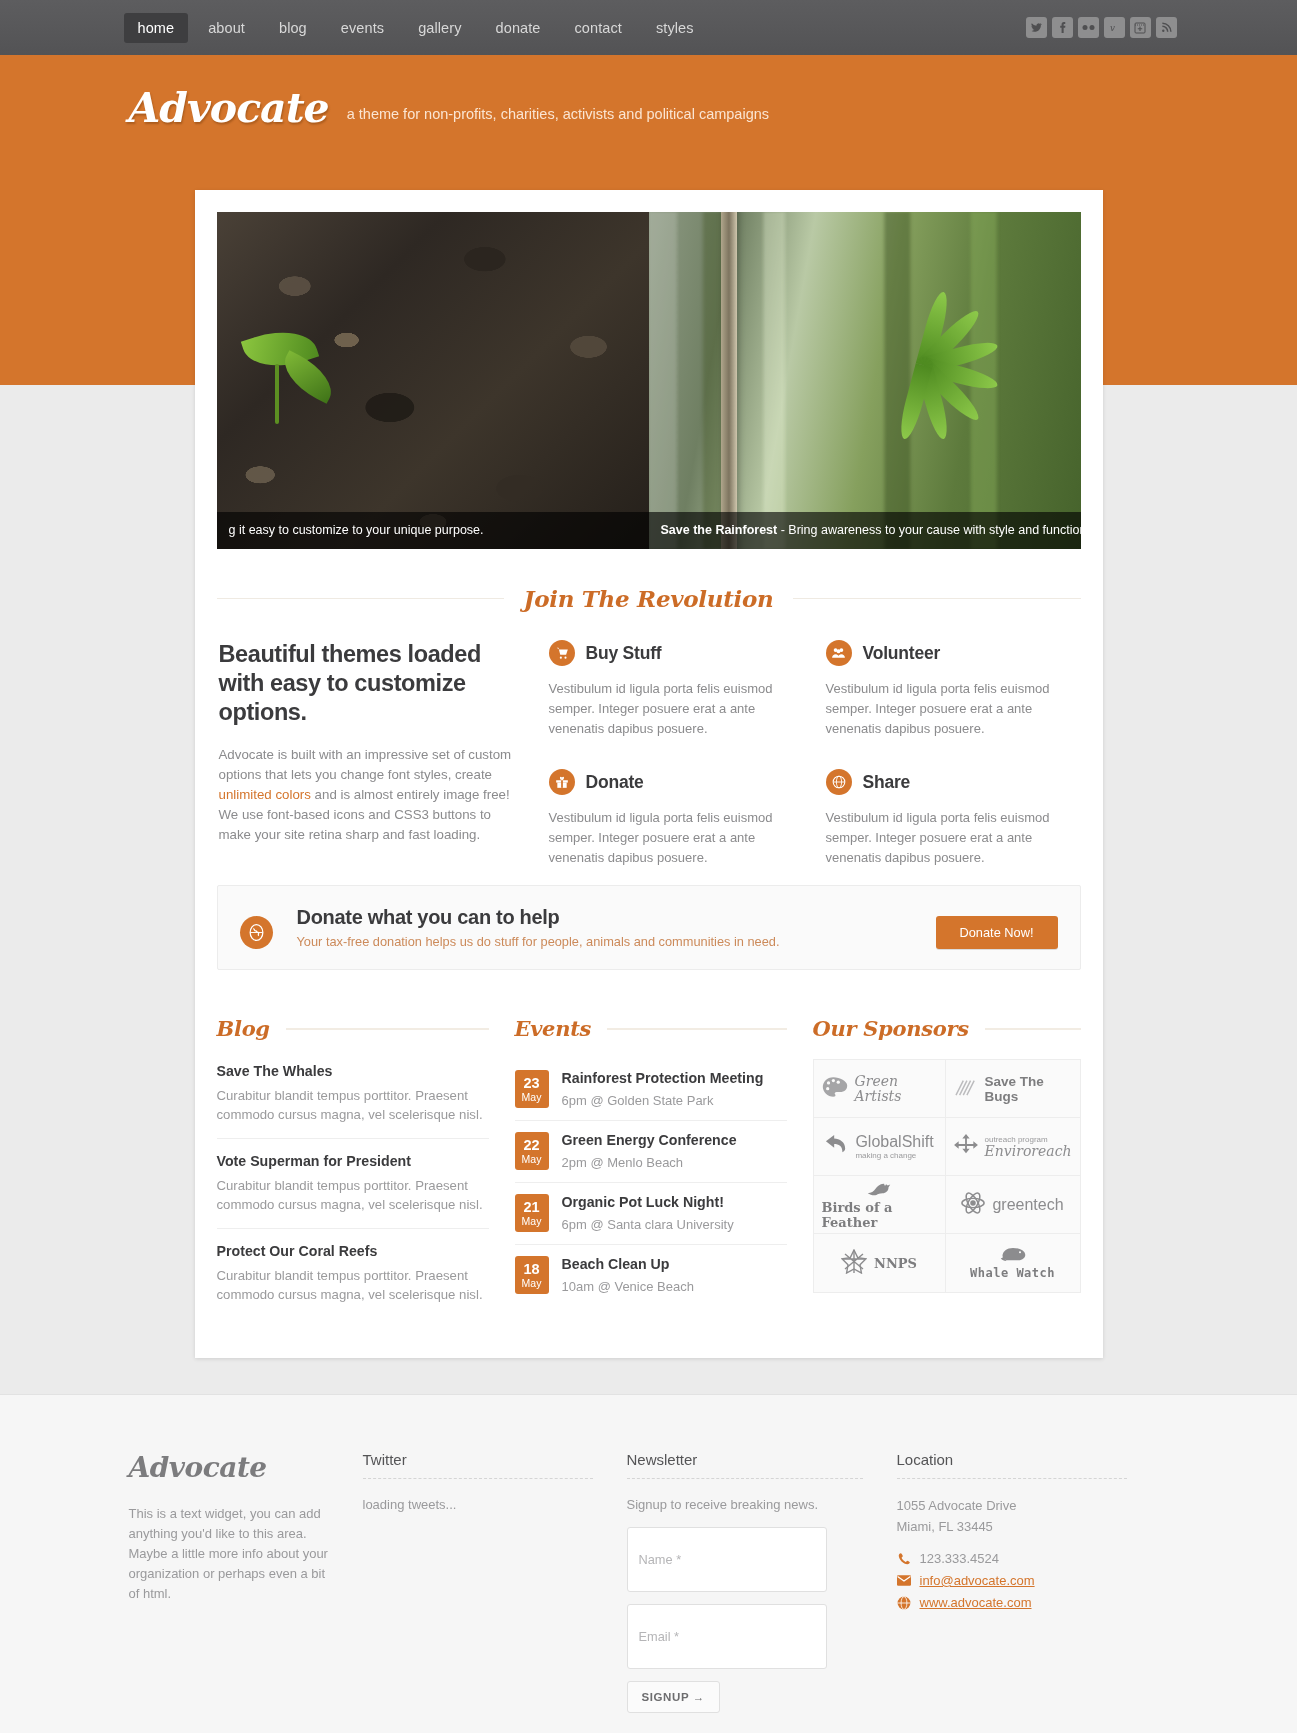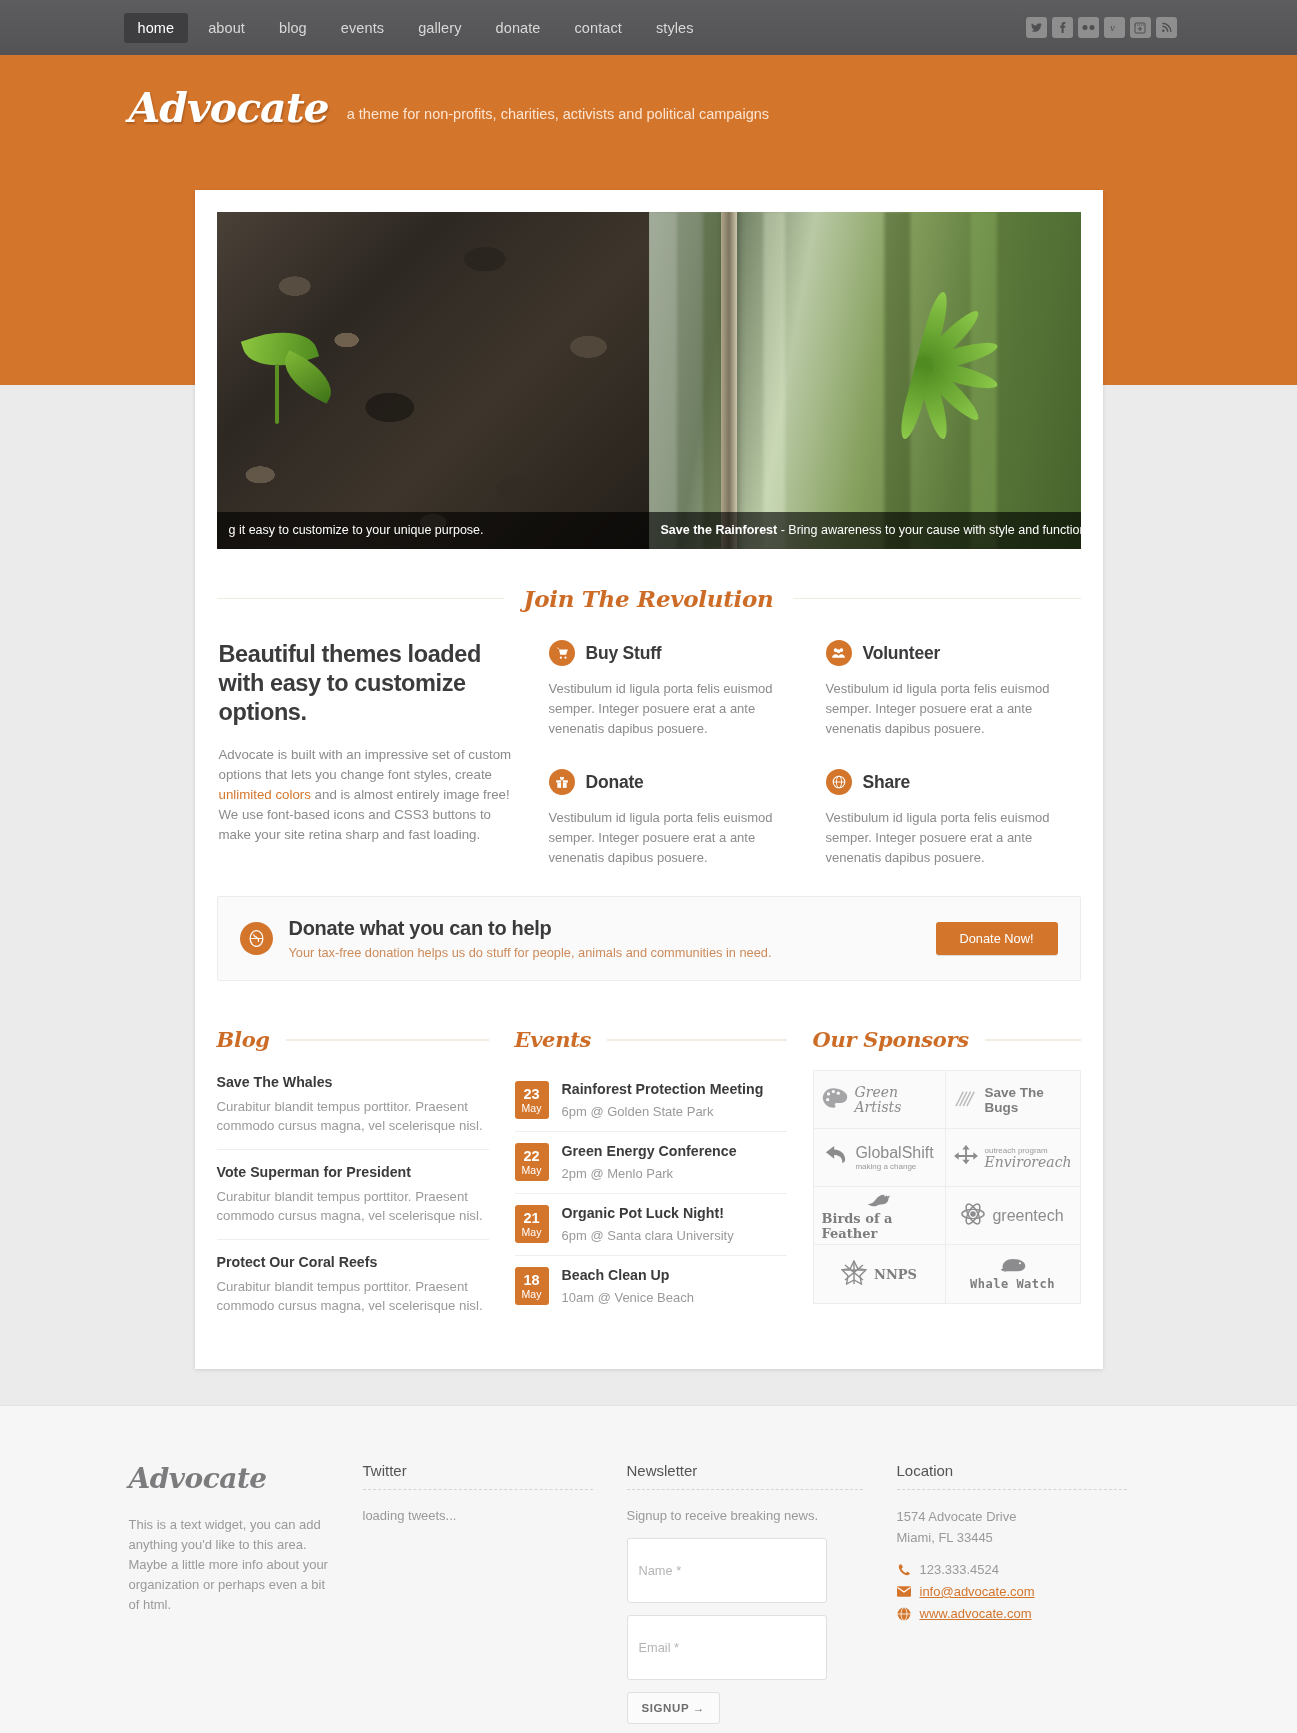--- a/index.html
+++ b/index.html
@@ -162,22 +162,22 @@
   .feat-head { display:flex; align-items:center; gap:11px; margin-bottom:13px; }
   .fi {
     width:26px; height:26px; border-radius:50%; background:#d4752c;
     display:flex; align-items:center; justify-content:center; flex:none;
   }
   .feat-head h4 { font-size:17.5px; color:#3b3b3d; font-weight:bold; letter-spacing:-.2px; }
   .feat p { color:#8b8b8d; font-size:13px; line-height:20px; }
 
   
   .donatebar {
-    margin-top:28px; border:1px solid #ececec; background:#fafafa;
-    padding:20px 22px; display:flex; align-items:center; gap:16px; border-radius:2px;
+    margin-top:17px; border:1px solid #ececec; background:#fafafa;
+    padding:20px 22px; display:flex; align-items:flex-end; gap:24px; border-radius:2px;
   }
   .donate-ic { width:33px; height:33px; border-radius:50%; background:#d4752c;
     display:flex; align-items:center; justify-content:center; flex:none; }
   .donatebar h3 { font-size:20px; color:#3b3b3d; font-weight:bold; letter-spacing:-.3px; }
   .donatebar p { color:#cc8a5a; font-size:12.8px; margin-top:5px; }
   .donate-btn {
     margin-left:auto; background:#d4752c; color:#fff; border:none;
     padding:9px 24px; border-radius:3px; font-size:12.8px; cursor:pointer;
     box-shadow: 0 1px 0 rgba(0,0,0,.12); font-family:inherit;
   }
@@ -472,21 +472,21 @@
                 <div class="ev-d">23</div>
                 <div class="ev-m">May</div>
               </div>
               <div class="ev-body"><h4>Rainforest Protection Meeting</h4><span>6pm @ Golden State Park</span></div>
             </div>
             <div class="ev">
               <div class="ev-date">
                 <div class="ev-d">22</div>
                 <div class="ev-m">May</div>
               </div>
-              <div class="ev-body"><h4>Green Energy Conference</h4><span>2pm @ Menlo Park</span></div>
+              <div class="ev-body"><h4>Green Energy Conference</h4><span>2pm @ Menlo Beach</span></div>
             </div>
             <div class="ev">
               <div class="ev-date">
                 <div class="ev-d">21</div>
                 <div class="ev-m">May</div>
               </div>
               <div class="ev-body"><h4>Organic Pot Luck Night!</h4><span>6pm @ Santa clara University</span></div>
             </div>
             <div class="ev">
               <div class="ev-date">
@@ -596,21 +596,21 @@
       <div class="fbody">Signup to receive breaking news.</div>
       <input class="finput" placeholder="Name *" style="">
       <input class="finput" placeholder="Email *" style="">
       <button class="fsubmit">SIGNUP →</button>
     </div>
 
     <div class="fcol-4">
       <div class="fh">Location</div>
       <div class="fdash"></div>
       <div class="faddr">
-        <div>1574 Advocate Drive</div>
+        <div>1055 Advocate Drive</div>
         <div>Miami, FL 33445</div>
       </div>
       <div class="fline">
         <svg width="14" height="14" viewBox="0 0 24 24" fill="#d4752c">
             <path d="M6 2c-1 0-3 2-3 4 0 7 8 15 15 15 2 0 4-2 4-3 0-1-3-3-4-3s-2 2-3 2c-2 0-7-5-7-7 0-1 2-2 2-3s-2-5-4-5z"></path>
           </svg>
         <span class="t">123.333.4524</span>
       </div>
       <div class="fline">
         <svg width="14" height="11" viewBox="0 0 24 18" fill="#d4752c">

